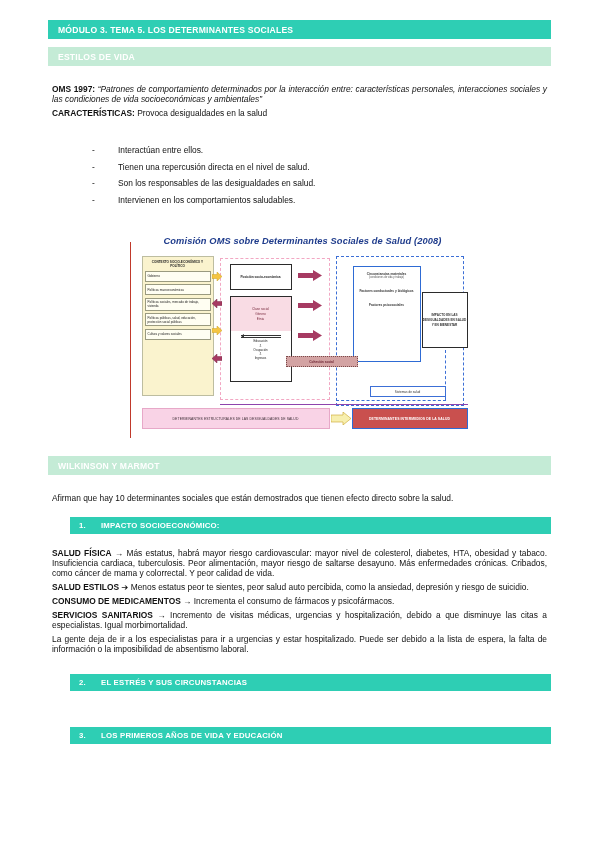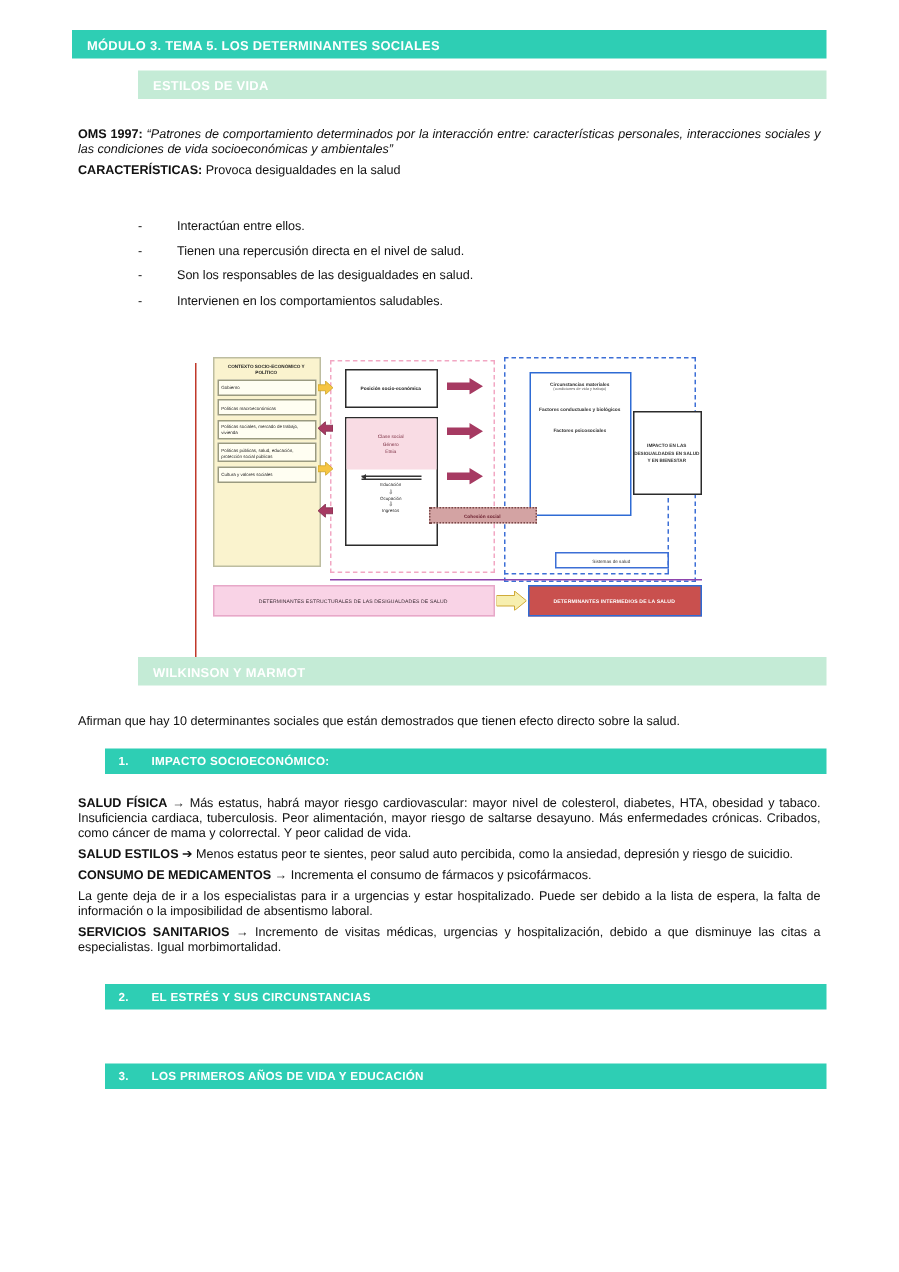--- a/index.html
+++ b/index.html
@@ -20,21 +20,21 @@
   .banner {
     height: 19px;
     display: flex; align-items: center;
     padding-left: 10px;
     font-size: 8.6px;
     font-weight: bold;
     letter-spacing: .2px;
     color: #ffffff;
   }
   .banner-teal { background: #2ECEB4; text-align: right; }
-  .banner-mint { background: #C4EBD6; margin-left: 44px; }
+  .banner-mint { background: #C4EBD6; }
   .banner-sub {
     height: 17px;
     display: flex; align-items: center;
     background: #2ECEB4;
     color: #ffffff;
     font-size: 7.8px;
     font-weight: bold;
     letter-spacing: .2px;
     margin-left: 22px;
     padding-left: 9px;
@@ -309,20 +309,21 @@
     <li>Interactúan entre ellos.</li>
     <li>Tienen una repercusión directa en el nivel de salud.</li>
     <li>Son los responsables de las desigualdades en salud.</li>
     <li>Intervienen en los comportamientos saludables.</li>
   </ul>
 
   <div class="sp12"></div>
 
   <div class="figure">
     <div class="fig-redline"></div>
+    <div class="fig-title">Comisión OMS sobre Determinantes Sociales de Salud (2008)</div>
 
     <div class="fig-body">
 
       <div class="bx pink-region"></div>
       <div class="bx blue-region"></div>
 
       <div class="bx col-yellow">
         <span class="yhead">CONTEXTO SOCIO-ECONÓMICO Y POLÍTICO</span>
         <div class="ycell">Gobierno</div>
         <div class="ycell">Políticas macroeconómicas</div>
@@ -456,23 +457,23 @@
   </div>
 
   <div class="sp10"></div>
 
   <p class="t"><span class="bd">SALUD FÍSICA</span><span> → Más estatus, habrá mayor riesgo cardiovascular: mayor nivel de colesterol, diabetes, HTA, obesidad y tabaco. Insuficiencia cardiaca, tuberculosis. Peor alimentación, mayor riesgo de saltarse desayuno. Más enfermedades crónicas. Cribados, como cáncer de mama y colorrectal. Y peor calidad de vida.</span></p>
 
   <p class="t"><span class="bd">SALUD ESTILOS</span><span> ➔ Menos estatus peor te sientes, peor salud auto percibida, como la ansiedad, depresión y riesgo de suicidio.</span></p>
 
   <p class="t"><span class="bd">CONSUMO DE MEDICAMENTOS</span><span> → Incrementa el consumo de fármacos y psicofármacos.</span></p>
 
+  <p class="t"><span class="bd">SERVICIOS SANITARIOS</span><span> → Incremento de visitas médicas, urgencias y hospitalización, debido a que disminuye las citas a especialistas. Igual morbimortalidad.</span></p>
+
   <p class="t">La gente deja de ir a los especialistas para ir a urgencias y estar hospitalizado. Puede ser debido a la lista de espera, la falta de información o la imposibilidad de absentismo laboral.</p>
-
-  <p class="t"><span class="bd">SERVICIOS SANITARIOS</span><span> → Incremento de visitas médicas, urgencias y hospitalización, debido a que disminuye las citas a especialistas. Igual morbimortalidad.</span></p>
 
   <div class="sp16"></div>
 
   <div class="banner-sub">
     <span class="num">2.</span>
     <span>EL ESTRÉS Y SUS CIRCUNSTANCIAS</span>
   </div>
 
   <div class="sp20"></div>
   <div class="sp16"></div>

